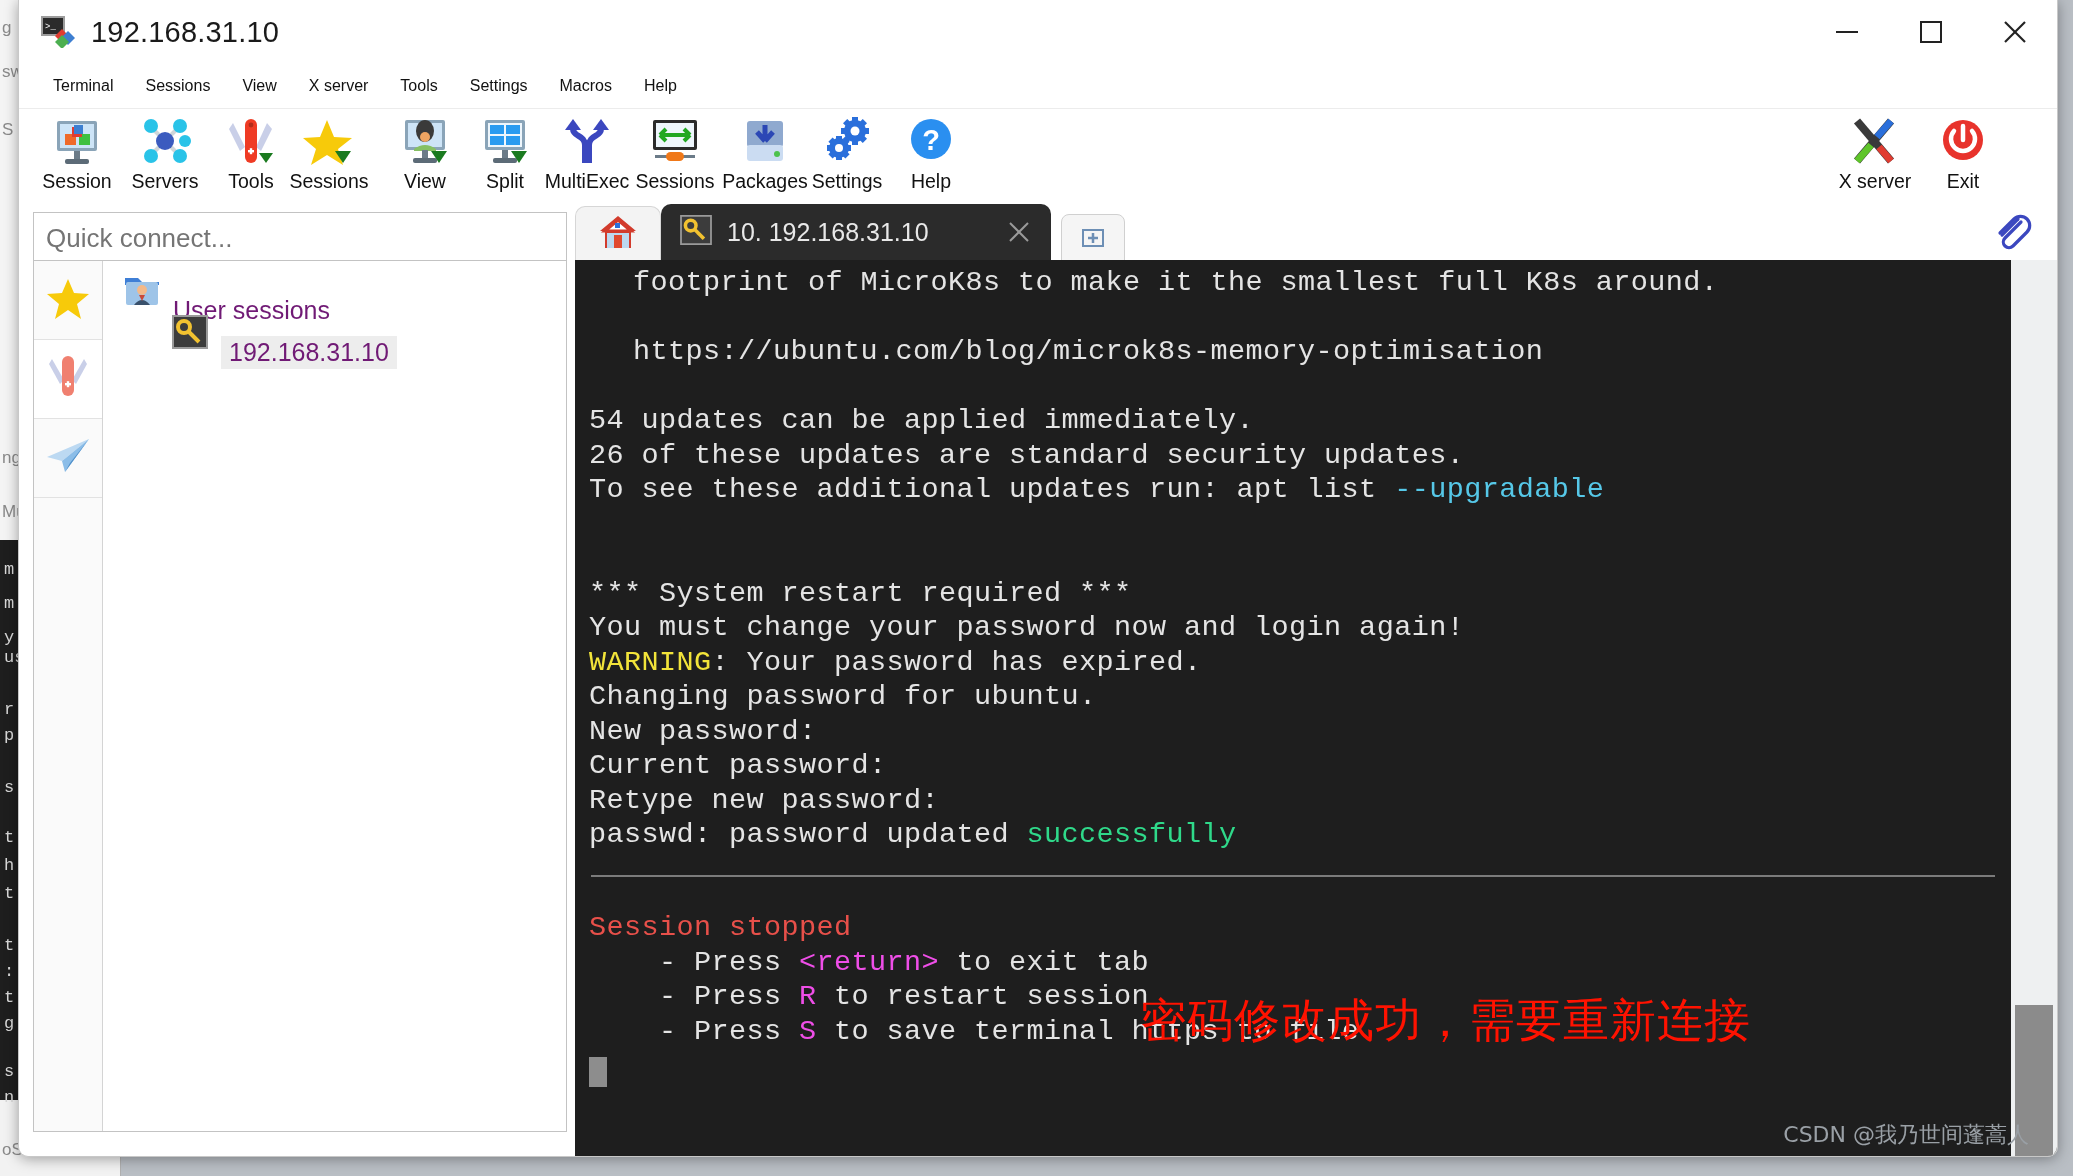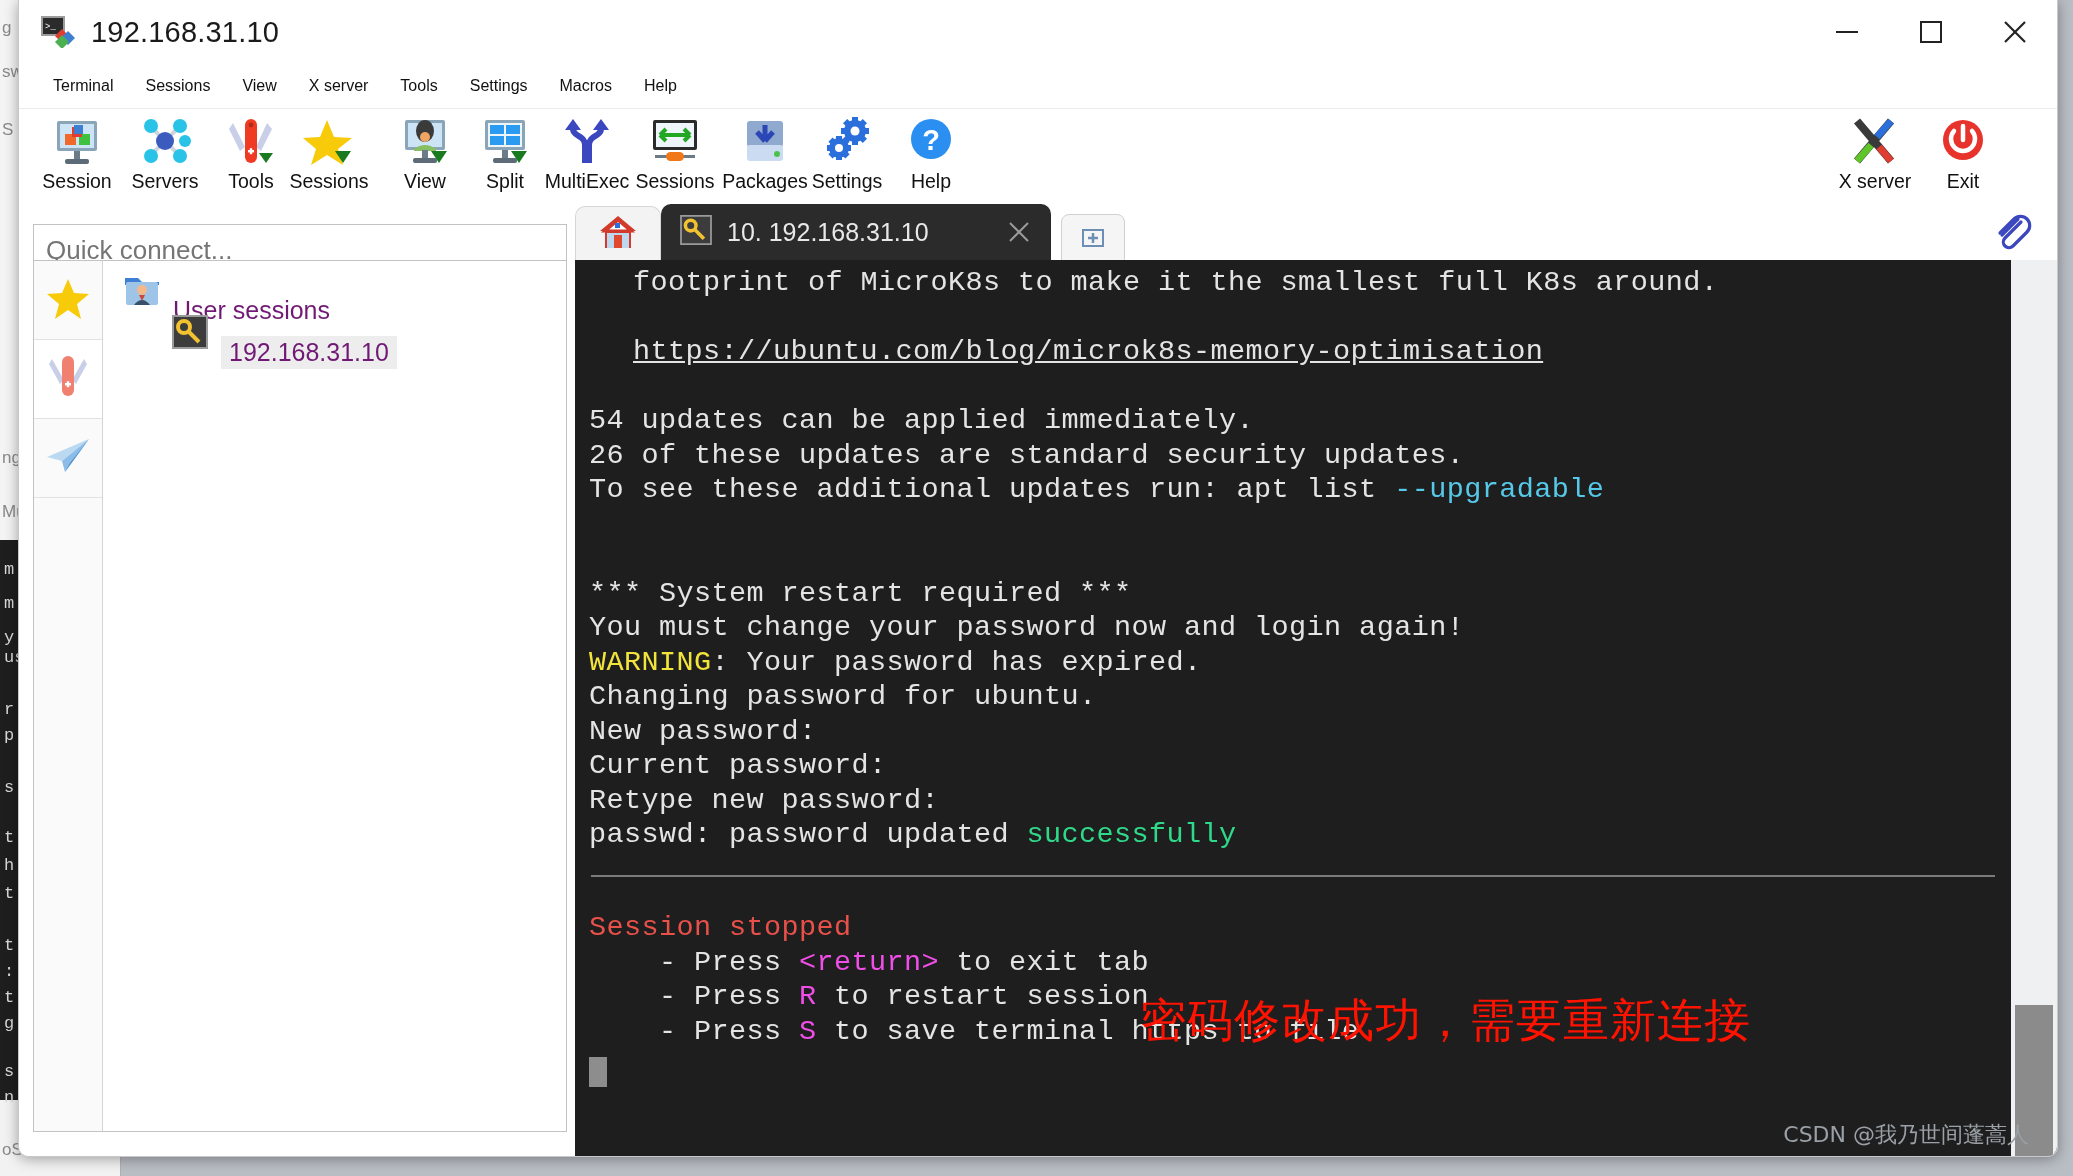--- a/index.html
+++ b/index.html
@@ -33,21 +33,21 @@
   
   #toolbar{height:92px;background:#fff;border-top:1px solid #ececec;position:relative;}
   .tb-btn{position:absolute;top:4px;width:88px;height:86px;display:flex;flex-direction:column;
           align-items:center;justify-content:flex-start;}
   .tb-ico{height:56px;width:62px;display:flex;align-items:flex-end;justify-content:center;}
   .tb-lab{font-size:19.5px;color:#111;line-height:20px;margin-top:2px;white-space:nowrap;}
   .tb-wide{width:112px;}
 
   
   #body{position:absolute;top:200px;left:0;right:0;bottom:0;}
-  #qc-wrap{position:absolute;left:14px;top:24px;width:534px;height:52px;}
+  #qc-wrap{position:absolute;left:14px;top:12px;width:534px;height:52px;}
   #qc{width:100%;height:100%;border:1px solid #c3c3c3;background:#fff;box-sizing:border-box;
       font-size:26px;color:#8b8b8b;padding:4px 12px;font-family:"Liberation Sans",sans-serif;}
   #leftcol{position:absolute;left:14px;top:60px;width:534px;bottom:24px;border:1px solid #c3c3c3;
            background:#fff;box-sizing:border-box;display:flex;}
   #vertbar{width:68px;border-right:1px solid #d4d4d4;background:#fafafa;}
   .vb-btn{height:78px;border-bottom:1px solid #e2e2e2;display:flex;align-items:center;justify-content:center;}
   .vb-btn.sel{background:#fff;}
   #tree{flex:1;background:#fff;padding:10px 0 0 20px;}
   .tree-row{display:flex;align-items:center;height:42px;}
   .tree-row.child{margin-left:48px;}
@@ -72,21 +72,21 @@
   #term{position:absolute;left:556px;right:0;top:60px;bottom:0;background:#1e1e1e;overflow:hidden;}
   #term-inner{position:absolute;left:0;top:0;right:46px;bottom:0;padding:6px 0 0 0;}
   .tline{font-family:"Liberation Mono",monospace;font-size:28.5px;line-height:34.5px;color:#e4e4e4;
          white-space:pre;padding-left:14px;letter-spacing:.4px;}
   .tline.indent{padding-left:58px;}
   .cy{color:#56c8e8;}
   .gr{color:#2fd98a;}
   .yl-hl{color:#f2e43a;}
   .rd{color:#e8504a;}
   .mg{color:#ef4ee8;}
-  .ul{text-decoration:underline;}
+  .ul{}
   .hr-line{height:2px;background:#7b7b7b;margin:22px 16px 0 16px;}
   #cursor{width:18px;height:30px;background:#8d8d8d;margin-left:14px;margin-top:8px;}
   #annot{position:absolute;left:565px;top:730px;font-size:46px;color:#ff1200;
          font-family:"DejaVu Sans",sans-serif;letter-spacing:1px;white-space:nowrap;}
   
   #sb-track{position:absolute;right:0;top:60px;bottom:0;width:46px;background:#eef0f1;}
   #sb-thumb{position:absolute;right:4px;top:745px;width:38px;height:360px;background:#8b8b8b;}
 
   
   #watermark{position:absolute;right:28px;bottom:6px;font-size:22px;color:#9aa0a6;

